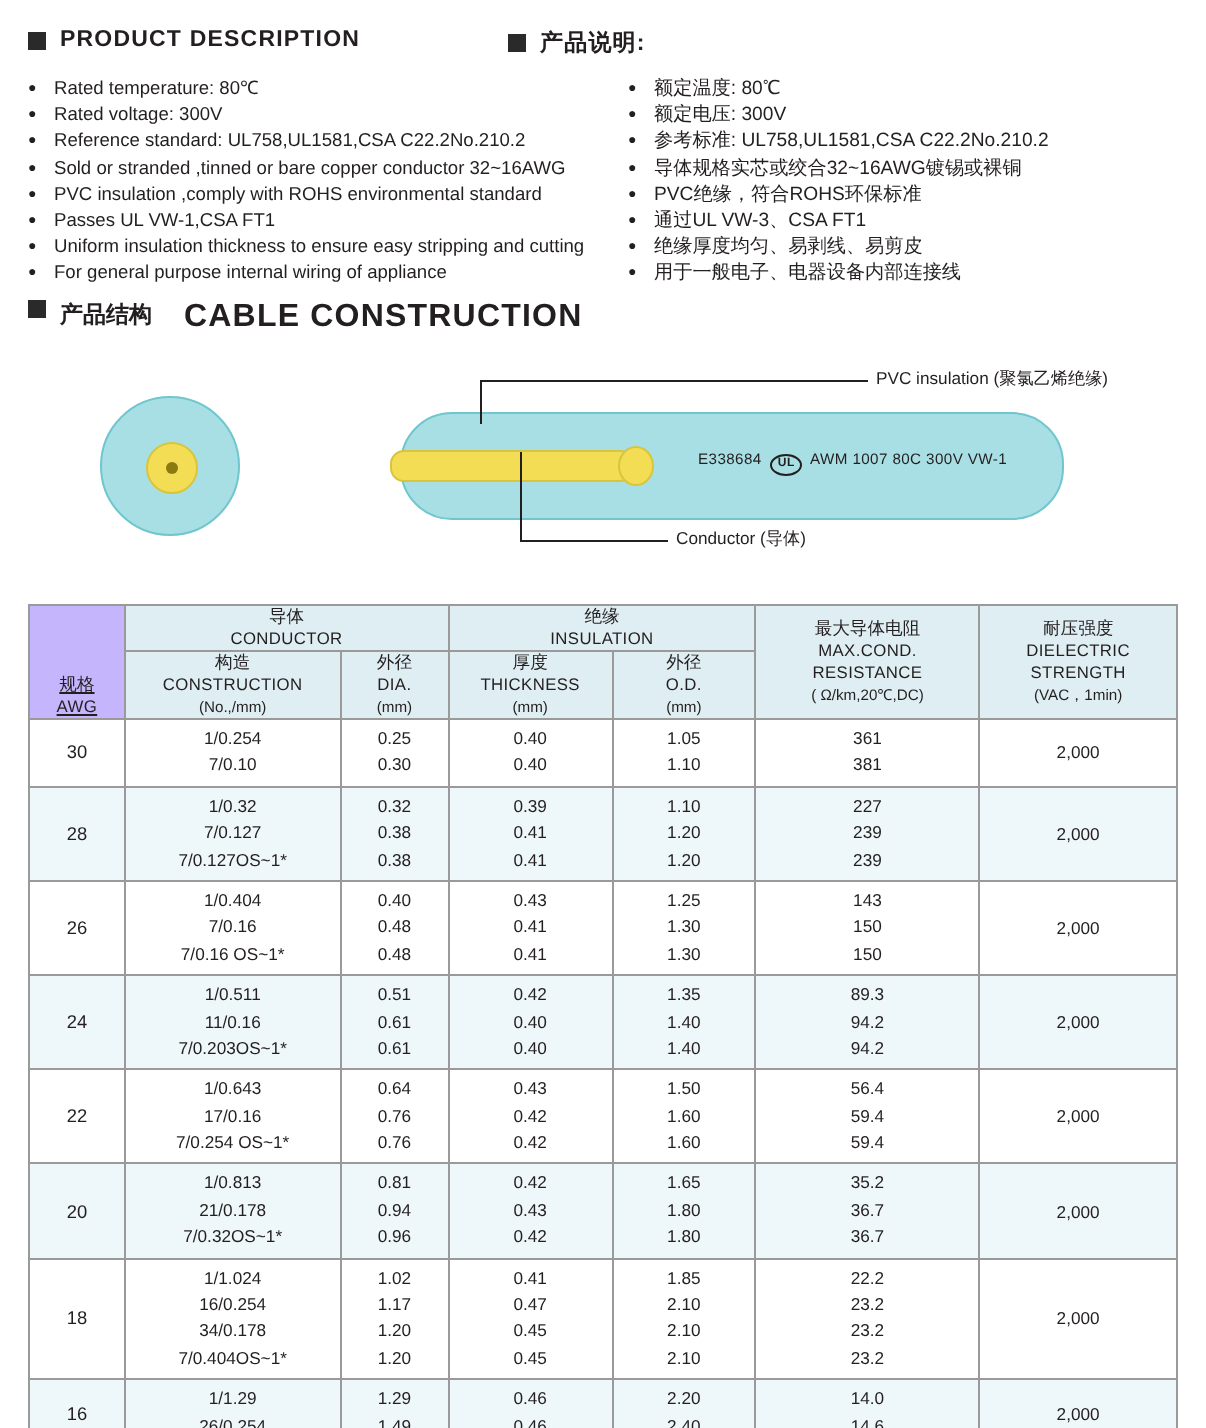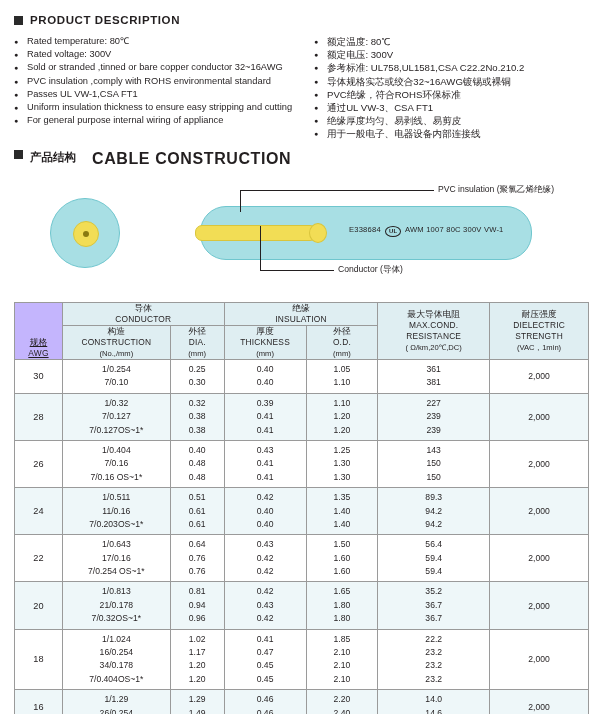--- a/index.html
+++ b/index.html
@@ -103,27 +103,34 @@
 <div class="page">
 
   <div class="desc-wrap">
     <div style="display:flex;">
       <div style="width:240px;">
         <div class="sec-head">
           <span class="sq"></span>
           <span class="sec-title">PRODUCT  DESCRIPTION</span>
         </div>
       </div>
+      <div style="width:275px;">
+        <div class="sec-head">
+          <span class="sq"></span>
+          <span class="sec-title">产品说明:</span>
+        </div>
+      </div>
     </div>
 
     <div class="cols">
       <div class="col-l">
         <ul class="bul">
           <li>Rated temperature: 80℃</li>
           <li>Rated voltage: 300V</li>
+          <li>Reference standard: UL758,UL1581,CSA C22.2No.210.2</li>
           <li>Sold or stranded ,tinned or bare copper conductor 32~16AWG</li>
           <li>PVC insulation ,comply with ROHS environmental standard</li>
           <li>Passes UL  VW-1,CSA FT1</li>
           <li>Uniform insulation thickness to ensure easy stripping and cutting</li>
           <li>For general purpose internal wiring of appliance</li>
         </ul>
       </div>
       <div class="col-r">
         <ul class="bul">
           <li>额定温度: 80℃</li>

